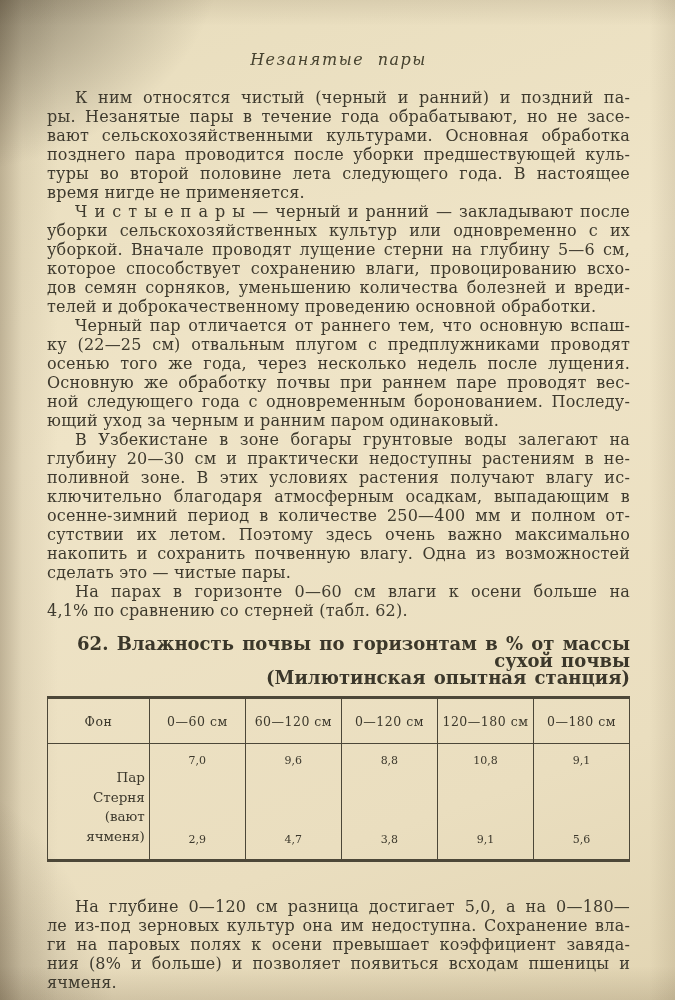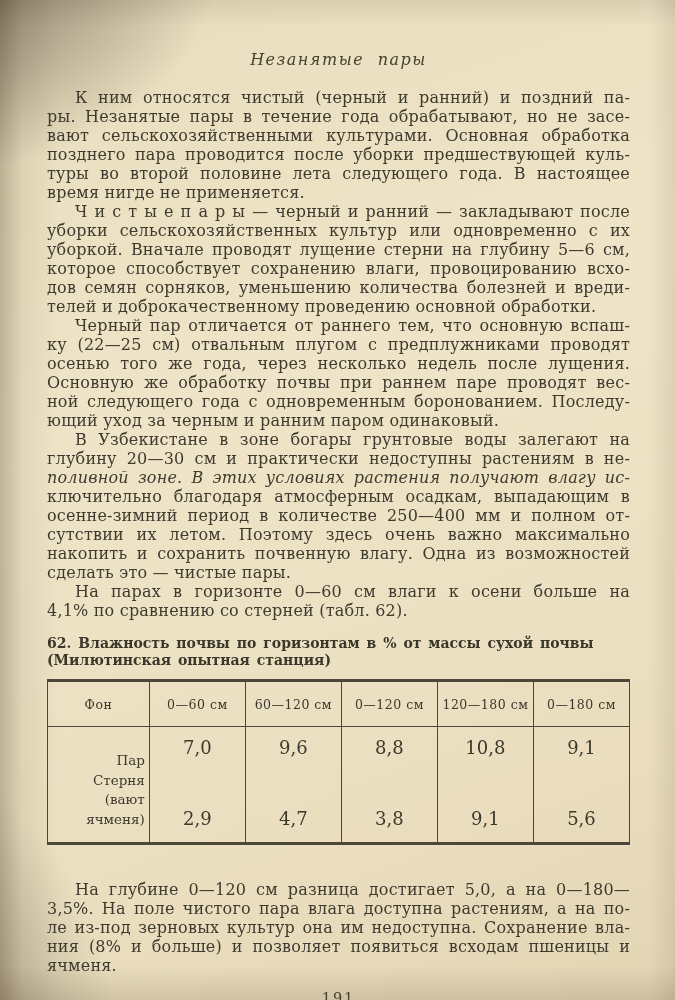--- a/index.html
+++ b/index.html
@@ -47,23 +47,23 @@
     text-align: justify;
     text-align-last: justify;
     white-space: normal;
     letter-spacing: 0.2px;
   }
   .ln.first { text-indent: 28px; }
   .ln.last  { text-align-last: left; }
 
   .caption {
     margin-top: 15px;
-    text-align: left;
+    text-align: right;
     font-weight: bold;
-    font-size: 14px;
+    font-size: 18px;
     line-height: 17px;
     color: #3b372a;
     word-spacing: 2px;
   }
 
   .tbl-wrap { margin-top: 10px; }
   table.moisture {
     width: 100%;
     border-collapse: collapse;
     border-top: 3px solid #4c4738;
@@ -78,21 +78,21 @@
   table.moisture thead th {
     border-bottom: 1.5px solid #4c4738;
     font-weight: normal;
     font-size: 12.5px;
     height: 44px;
     text-align: center;
     vertical-align: middle;
     letter-spacing: 0.5px;
     padding: 0 2px;
   }
-  table.moisture td { text-align: center; font-size: 18px; }
+  table.moisture td { text-align: center; font-size: 11px; }
   table.moisture td.fon-cell {
     text-align: right;
     vertical-align: top;
     padding: 24px 4px 10px 10px;
     font-size: 13.5px;
     line-height: 19.5px;
   }
   tr.row-top td.val-cell    { vertical-align: top;    padding-top: 10px;  height: 44px; }
   tr.row-bottom td.val-cell { vertical-align: bottom; padding-bottom: 13px; height: 46px; }
 
@@ -140,21 +140,21 @@
       <span class="ln" style="display: block;">ку (22—25 см) отвальным плугом с предплужниками проводят</span>
       <span class="ln" style="display: block;">осенью того же года, через несколько недель после лущения.</span>
       <span class="ln" style="display: block;">Основную же обработку почвы при раннем паре проводят вес-</span>
       <span class="ln" style="display: block;">ной следующего года с одновременным боронованием. Последу-</span>
       <span class="ln last" style="display: block;">ющий уход за черным и ранним паром одинаковый.</span>
     </p>
 
     <p class="para">
       <span class="ln first" style="display: block;">В Узбекистане в зоне богары грунтовые воды залегают на</span>
       <span class="ln" style="display: block;">глубину 20—30 см и практически недоступны растениям в не-</span>
-      <span class="ln" style="display: block; font-style: italic;">поливной зоне. В этих условиях растения получают влагу ис-</span>
+      <span class="ln" style="display: block;">поливной зоне. В этих условиях растения получают влагу ис-</span>
       <span class="ln" style="display: block;">ключительно благодаря атмосферным осадкам, выпадающим в</span>
       <span class="ln" style="display: block;">осенне-зимний период в количестве 250—400 мм и полном от-</span>
       <span class="ln" style="display: block;">сутствии их летом. Поэтому здесь очень важно максимально</span>
       <span class="ln" style="display: block;">накопить и сохранить почвенную влагу. Одна из возможностей</span>
       <span class="ln last" style="display: block;">сделать это — чистые пары.</span>
     </p>
 
     <p class="para">
       <span class="ln first" style="display: block;">На парах в горизонте 0—60 см влаги к осени больше на</span>
       <span class="ln last" style="display: block;">4,1% по сравнению со стерней (табл. 62).</span>
@@ -205,22 +205,22 @@
             <td class="val-cell">3,8</td>
             <td class="val-cell">9,1</td>
             <td class="val-cell">5,6</td>
           </tr>
         </tbody>
       </table>
     </div>
 
     <p class="para after-table">
       <span class="ln first" style="display: block;">На глубине 0—120 см разница достигает 5,0, а на 0—180—</span>
-      <span class="ln" style="display: block;">3,5%. На поле чистого пара влага доступна растениям, а на по-</span>
       <span class="ln" style="display: block;">ле из-под зерновых культур она им недоступна. Сохранение вла-</span>
+      <span class="ln" style="display: block;">ги на паровых полях к осени превышает коэффициент завяда-</span>
       <span class="ln" style="display: block;">ния (8% и больше) и позволяет появиться всходам пшеницы и</span>
       <span class="ln last" style="display: block;">ячменя.</span>
     </p>
 
     <div class="pagenum">191</div>
 
   </div>
 </div>
 
 </body></html>

